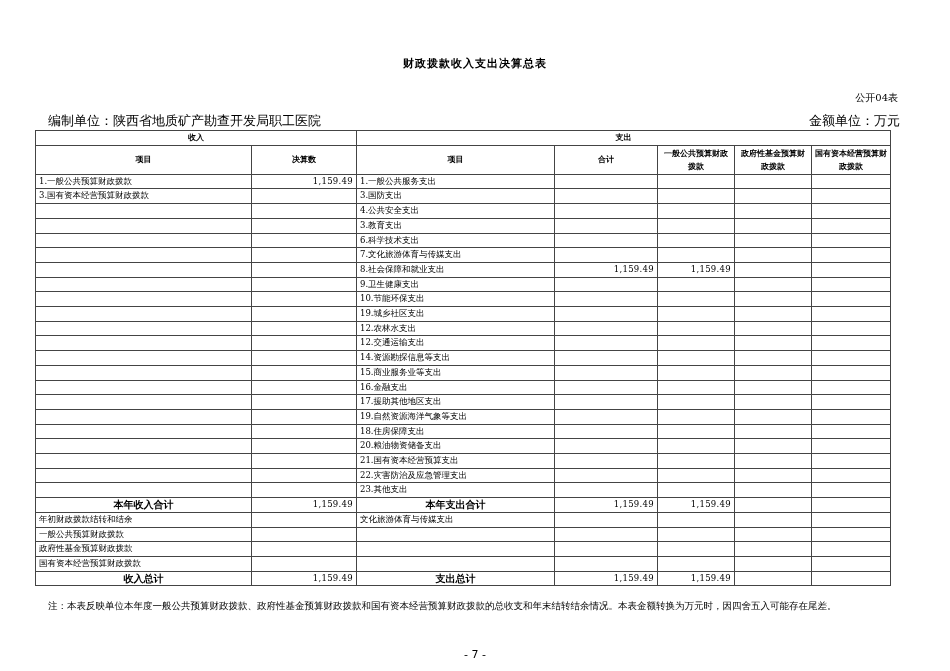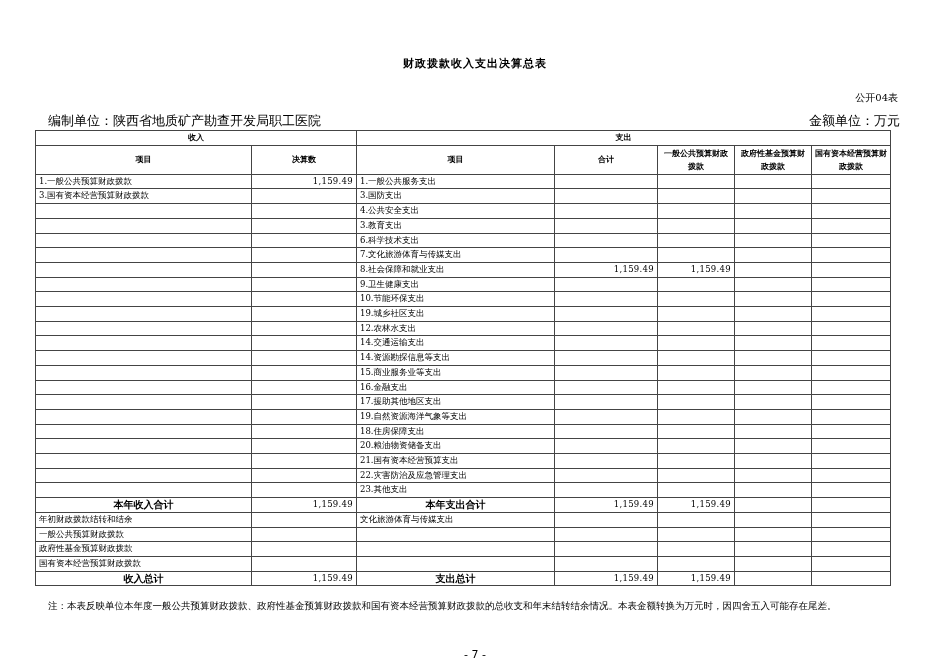--- a/index.html
+++ b/index.html
@@ -144,21 +144,21 @@
         <td class="num"></td>
         <td>12.农林水支出</td>
         <td class="num"></td>
         <td class="num"></td>
         <td class="num"></td>
         <td class="num"></td>
       </tr>
       <tr>
         <td></td>
         <td class="num"></td>
-        <td>14.交通运输支出</td>
+        <td>12.交通运输支出</td>
         <td class="num"></td>
         <td class="num"></td>
         <td class="num"></td>
         <td class="num"></td>
       </tr>
       <tr>
         <td></td>
         <td class="num"></td>
         <td>14.资源勘探信息等支出</td>
         <td class="num"></td>

